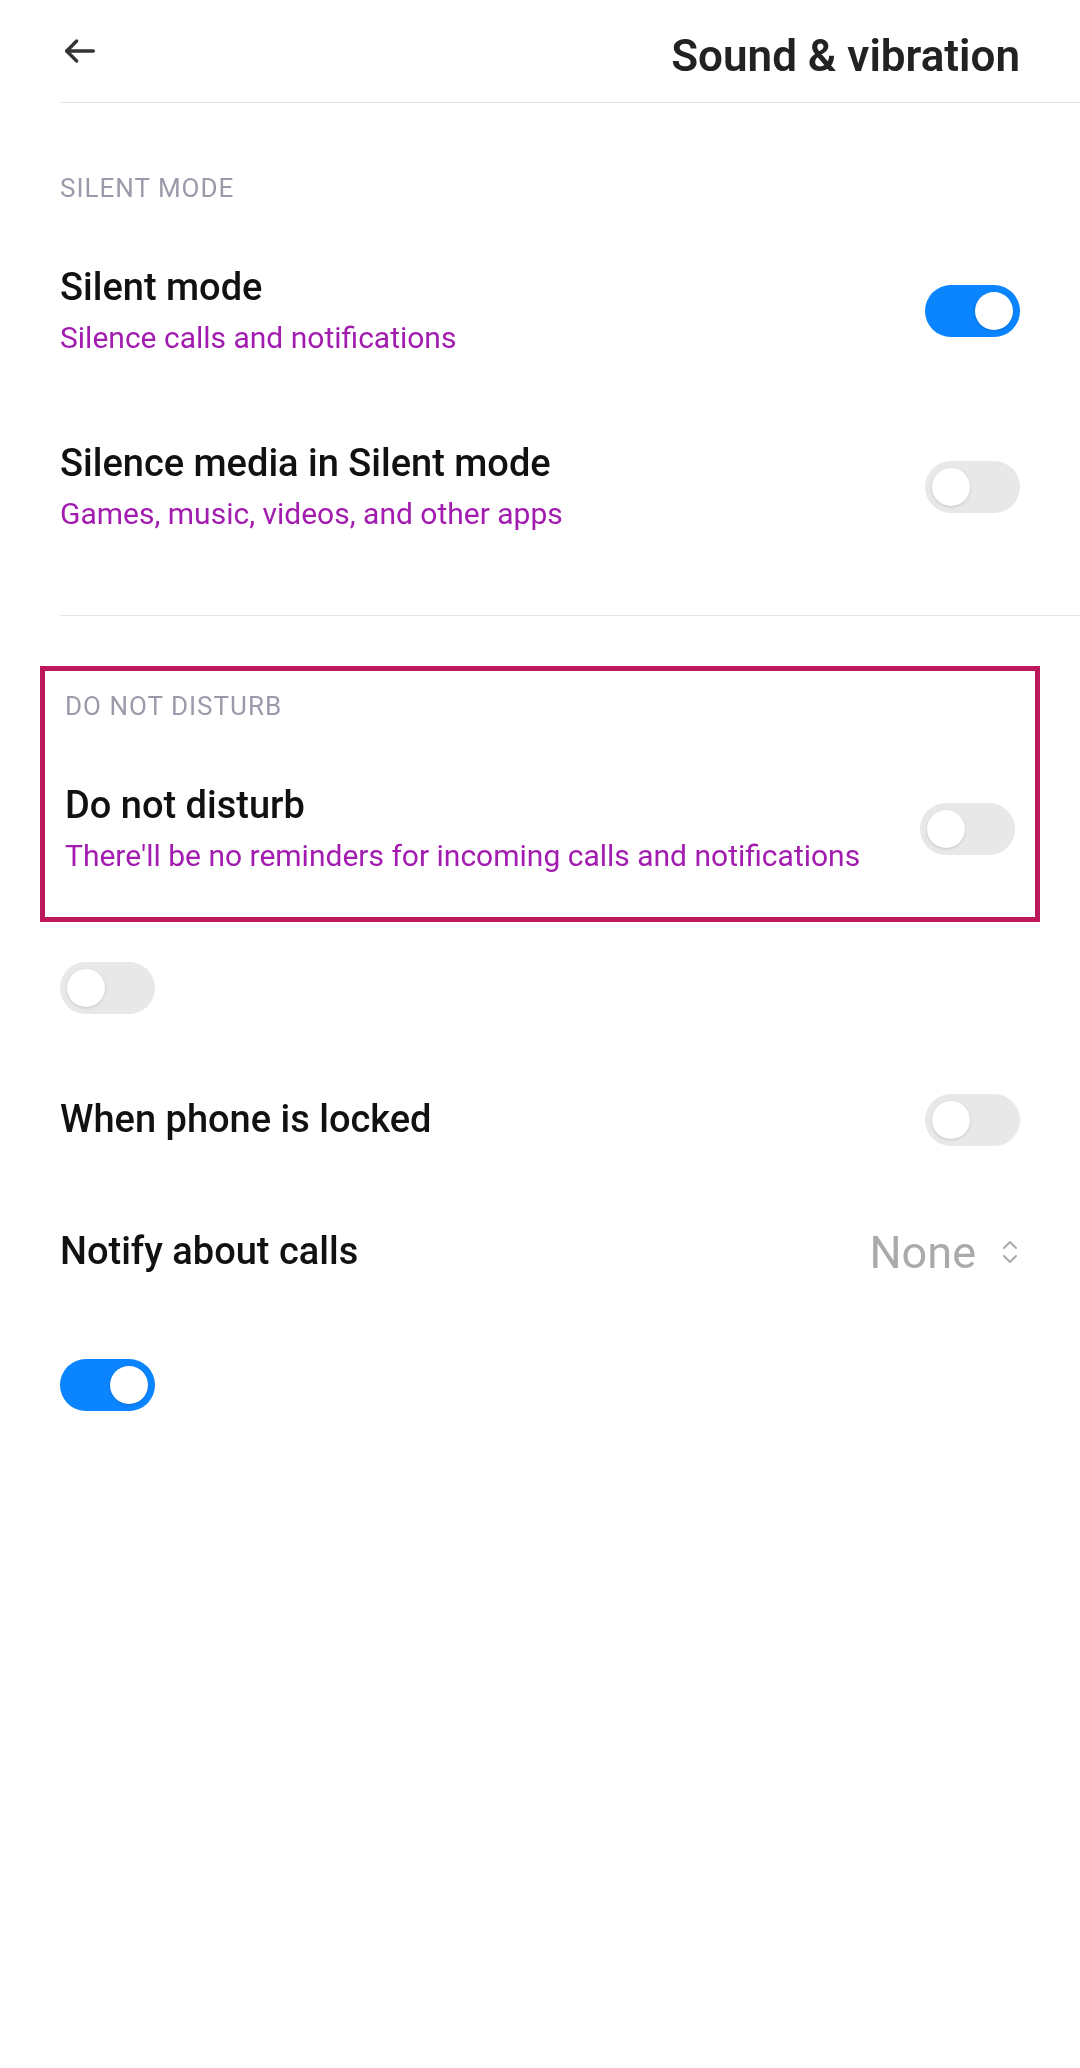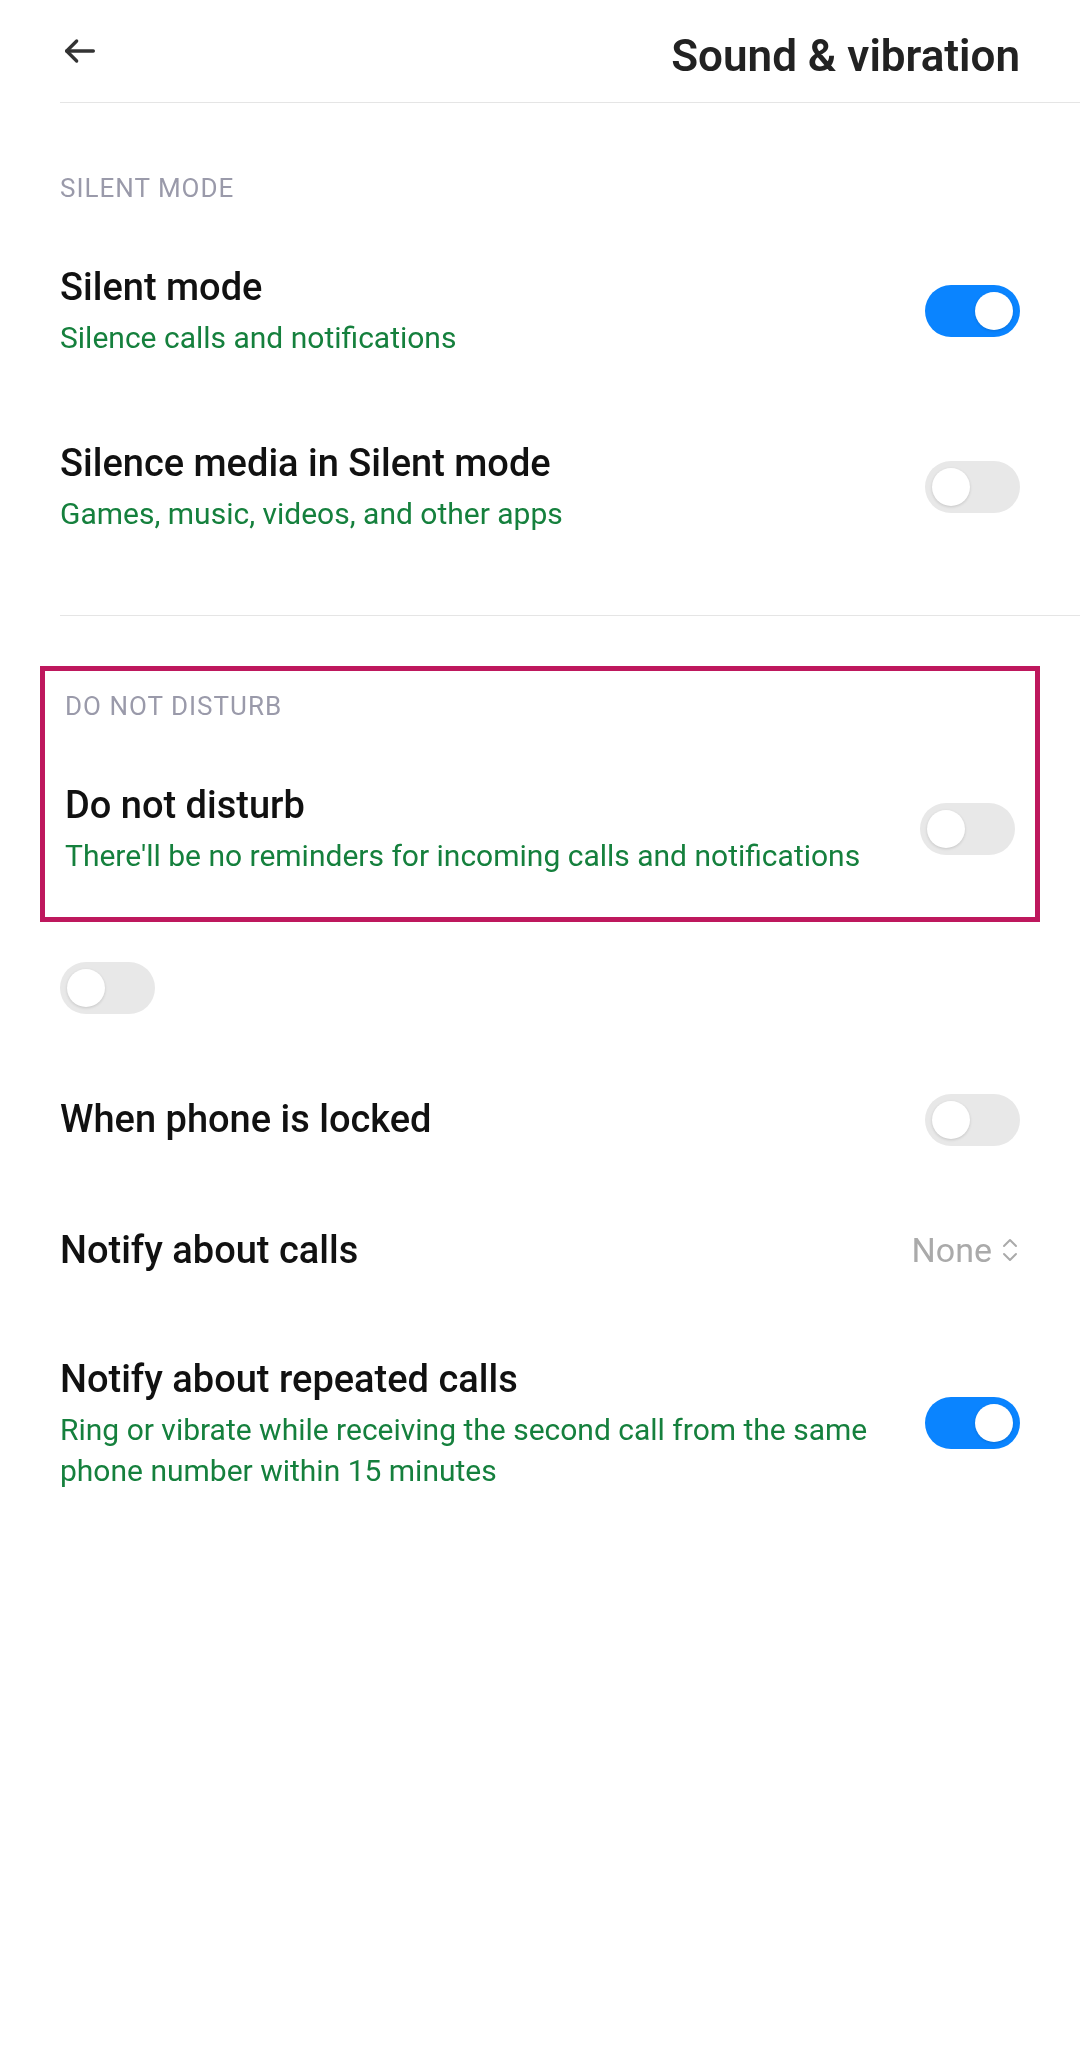--- a/index.html
+++ b/index.html
@@ -52,21 +52,21 @@
       padding-right: 30px;
     }
     .row-title {
       font-size: 38px;
       font-weight: 500;
       color: #111;
       line-height: 1.3;
     }
     .row-subtitle {
       font-size: 30px;
-      color: #15803d;
+      color: #a21caf;
       line-height: 1.35;
       margin-top: 6px;
     }
     .toggle {
       width: 95px;
       height: 52px;
       border-radius: 26px;
       position: relative;
       flex-shrink: 0;
       cursor: pointer;
@@ -78,25 +78,25 @@
       height: 38px;
       border-radius: 50%;
       background: #ffffff;
       position: absolute;
       top: 7px;
       box-shadow: 0 1px 3px rgba(0,0,0,0.15);
     }
     .toggle.on .toggle-knob { right: 7px; }
     .toggle.off .toggle-knob { left: 7px; }
     .value-text {
-      font-size: 34px;
+      font-size: 45px;
       color: #aaa;
       display: flex;
       align-items: center;
-      gap: 8px;
+      gap: 24px;
     }
     .chevron-updown {
       font-size: 28px;
       color: #aaa;
       line-height: 0.5;
       display: flex;
       flex-direction: column;
     }
     .highlight-box {
       border: 5px solid #be185d;
@@ -190,20 +190,16 @@
     <span class="chevron-updown">
       <svg width="20" height="28" viewBox="0 0 20 28" fill="none" stroke="#aaa" stroke-width="2" stroke-linecap="round" stroke-linejoin="round">
         <polyline points="4 10 10 4 16 10"></polyline>
         <polyline points="4 18 10 24 16 18"></polyline>
       </svg>
     </span>
   </div>
 </div>
 
 <div class="row">
-  <div class="row-text">
-    <div class="row-title">Notify about repeated calls</div>
-    <div class="row-subtitle">Ring or vibrate while receiving the second call from the same phone number within 15 minutes</div>
-  </div>
   <div class="toggle on">
       <div class="toggle-knob"></div>
     </div>
 </div>
 
 </body></html>

